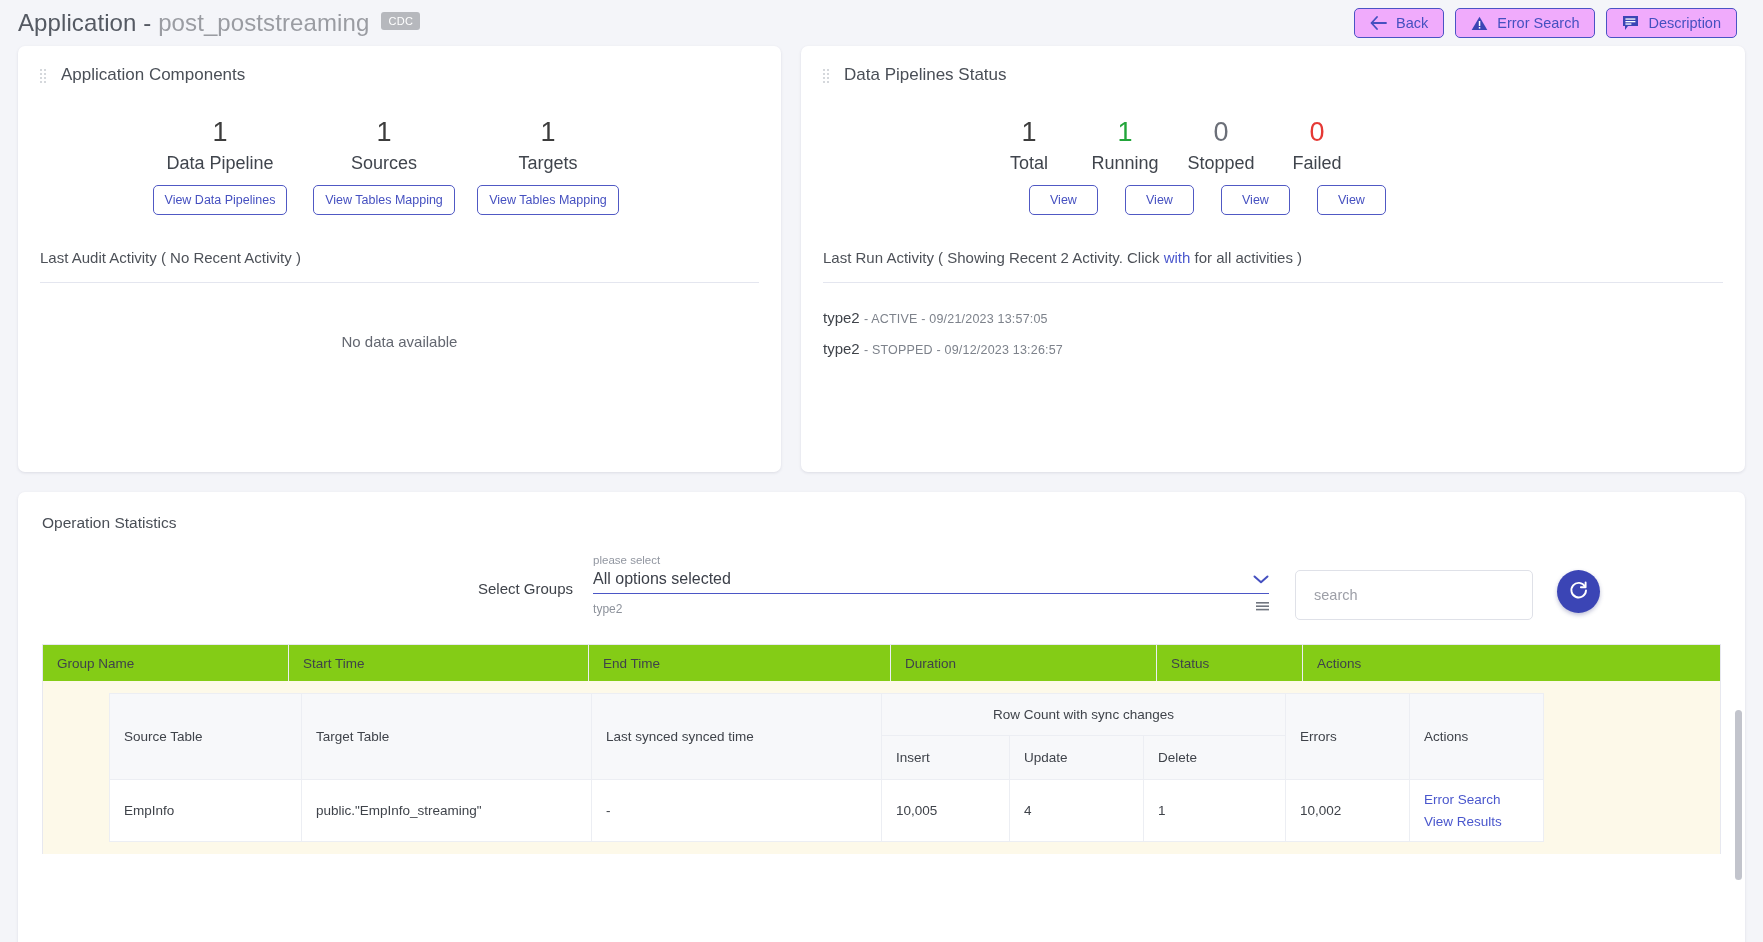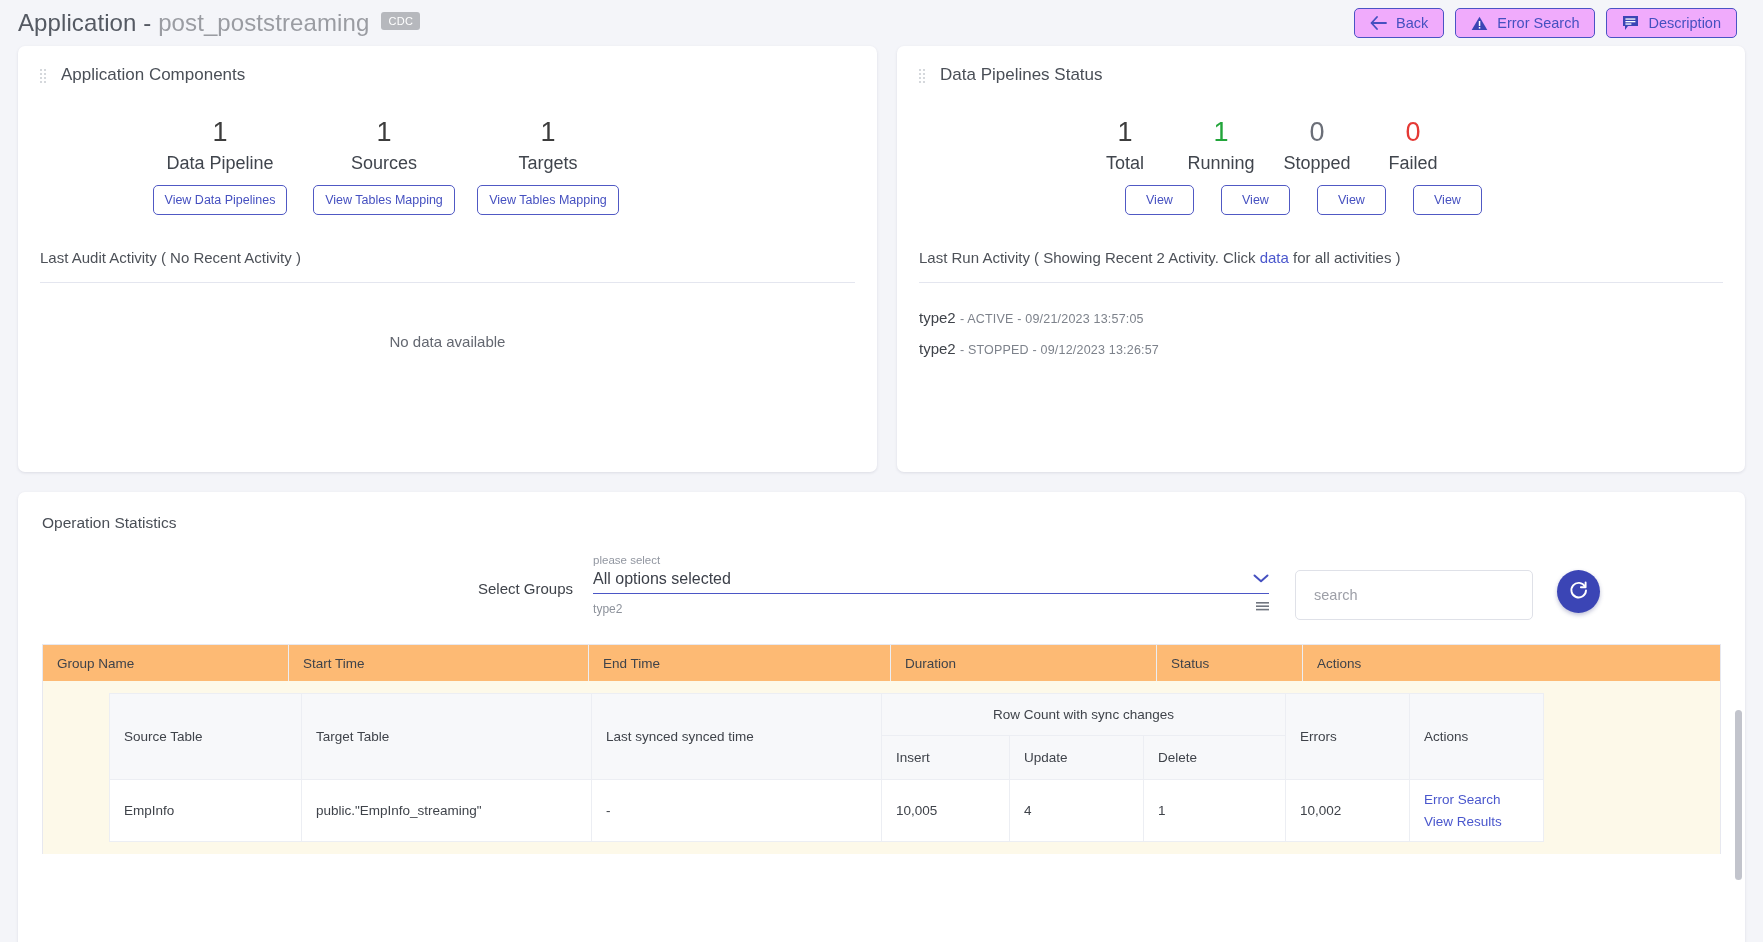--- a/index.html
+++ b/index.html
@@ -67,21 +67,21 @@
     gap: 20px;
     padding: 0 18px;
     height: 426px;
   }
   .card {
     background: #ffffff;
     border-radius: 7px;
     box-shadow: 0 1px 3px rgba(60,64,90,.13);
     position: relative;
   }
-  .card-left { width: 859px; }
+  .card-left { width: 763px; }
   .card-right { flex: 1; }
   .card-head {
     display: flex;
     align-items: center;
     gap: 12px;
     padding: 19px 0 0 22px;
     font-size: 17px;
     color: #4a4f57;
   }
   .drag-dots {
@@ -186,21 +186,21 @@
   .select-label {
     font-size: 15px;
     color: #3f434a;
     margin-top: 26px;
     margin-right: 20px;
   }
   .select-field { width: 676px; position: relative; }
   .select-hint { font-size: 11.5px; color: #9196a0; }
   .select-value-row {
     display: flex;
-    align-items: center;
+    align-items: flex-end;
     border-bottom: 1px solid #4b56c6;
     padding-bottom: 5px;
     margin-top: 4px;
     gap: 32px;
   }
   .select-value {
     font-size: 16px;
     color: #3c4049;
     flex: 1;
   }
@@ -256,21 +256,21 @@
 
   
   .outer-table {
     margin: 24px 24px 0 24px;
     border: 1px solid #e7e8ef;
     border-bottom: none;
     width: calc(100% - 48px);
   }
   .outer-head {
     display: flex;
-    background: #fdba74;
+    background: #84cc16;
     height: 36px;
     align-items: flex-start;
     font-size: 13.5px;
     color: #3f434a;
   }
   .outer-head .c { padding-left: 14px; border-right: 1px solid #eceef3; height: 100%; display: flex; align-items: center;}
   .c1 { width: 246px; }
   .c2 { width: 300px; }
   .c3 { width: 302px; }
   .c4 { width: 266px; }
@@ -430,21 +430,21 @@
         <button class="stat-btn">View</button>
       </div>
       <div class="stat">
         <div class="stat-num" style="color:#e53935">0</div>
         <div class="stat-label">Failed</div>
         <button class="stat-btn">View</button>
       </div>
     </div>
 
     <div class="activity-line">
-      <span>Last Run Activity ( Showing Recent 2 Activity. Click </span><a href="#">data</a><span> for all activities )</span>
+      <span>Last Run Activity ( Showing Recent 2 Activity. Click </span><a href="#">with</a><span> for all activities )</span>
     </div>
     <div class="hr"></div>
 
     <div class="run-list">
       <div class="run-item">
         <span>type2</span>
         <span class="meta">- ACTIVE - 09/21/2023 13:57:05</span>
       </div>
       <div class="run-item">
         <span>type2</span>

